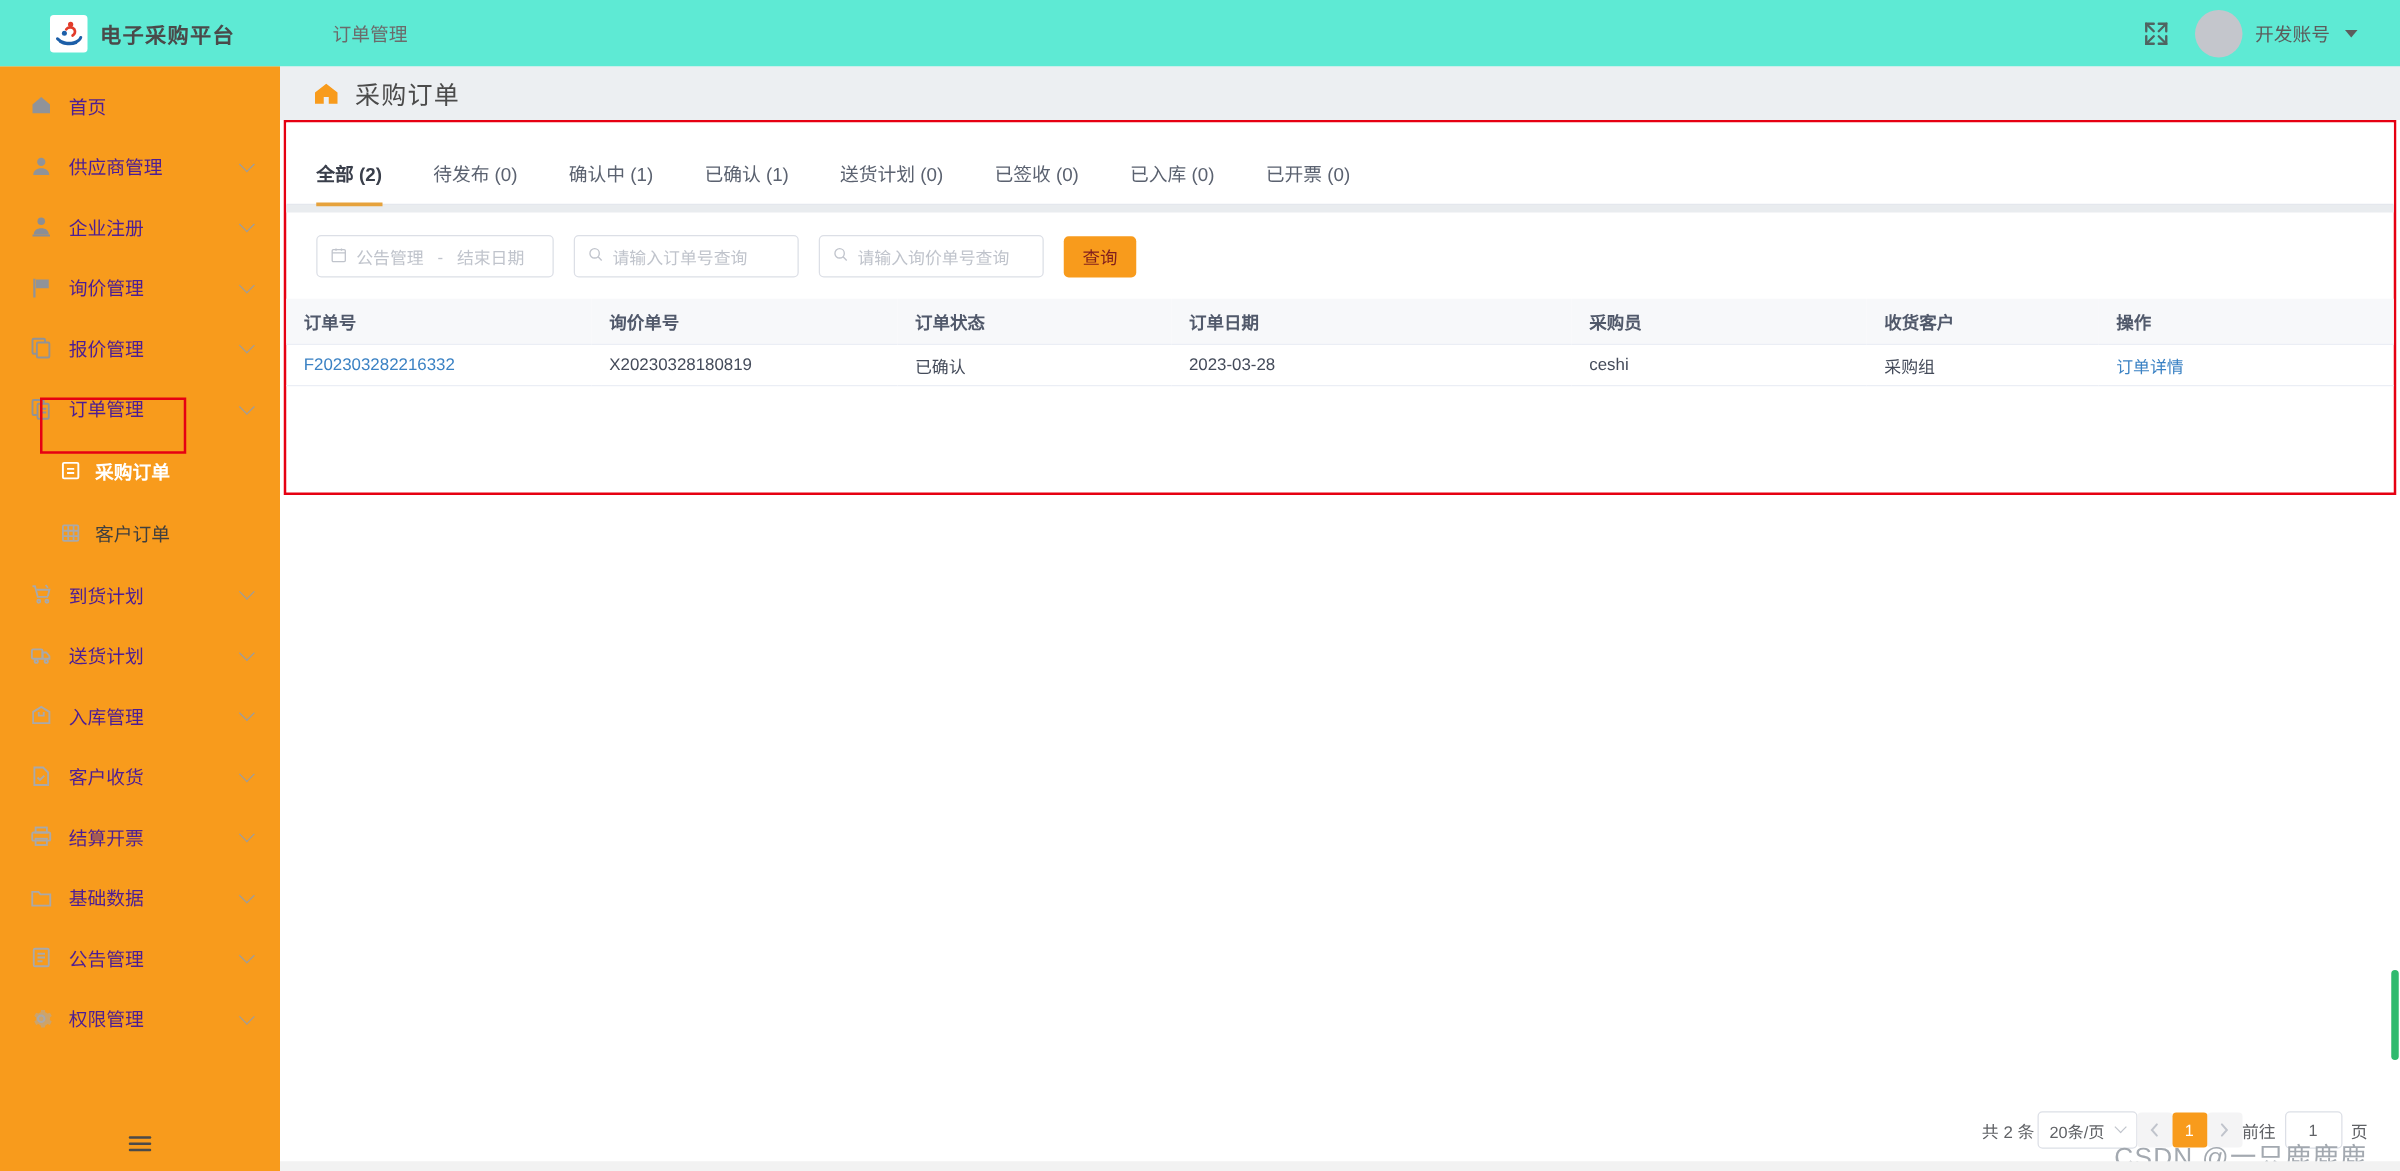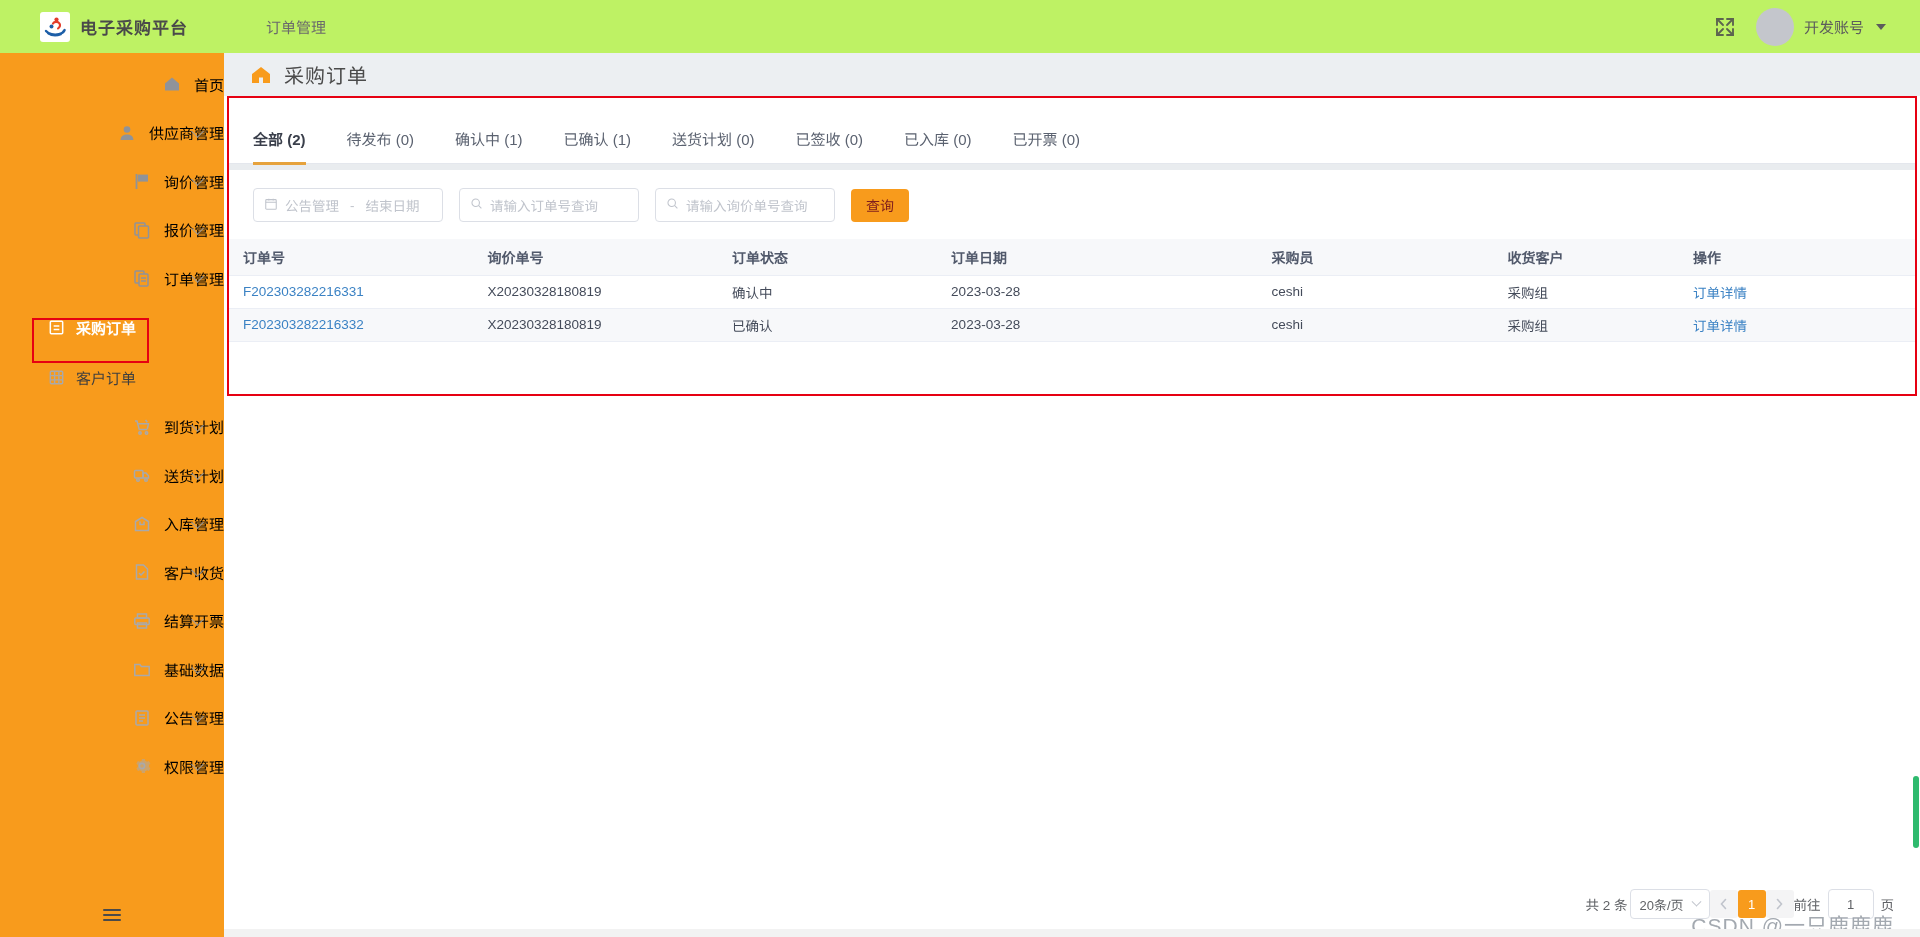--- a/index.html
+++ b/index.html
@@ -6,21 +6,21 @@
   * { box-sizing: border-box; margin: 0; padding: 0; }
   html, body {
     width: 1920px; height: 937px;
     font-family: "Liberation Sans", "DejaVu Sans", sans-serif;
     background: #ffffff; overflow: hidden;
   }
   .app { position: relative; width: 1920px; height: 937px; display: flex; flex-direction: column; }
 
   
   .topbar {
-    height: 53px; background: #bef264; display: flex; align-items: center;
+    height: 53px; background: #5eead4; display: flex; align-items: center;
     flex: 0 0 53px; position: relative; z-index: 5;
   }
   .brand { width: 224px; display: flex; align-items: center; padding-left: 40px; gap: 10px; }
   .brand-logo {
     width: 30px; height: 30px; background: #ffffff; border-radius: 3px;
     display: flex; align-items: center; justify-content: center; position: relative; overflow: hidden;
   }
   .brand-logo svg { display: block; }
   .brand-name { font-size: 17px; font-weight: bold; color: #4a4a4a; letter-spacing: 1px; white-space: nowrap; }
   .topnav { display: flex; align-items: center; margin-left: 28px; }
@@ -36,21 +36,21 @@
   
   .body-wrap { flex: 1 1 auto; display: flex; min-height: 0; }
 
   
   .sidebar {
     width: 224px; flex: 0 0 224px; background: #F89B1C; position: relative;
     display: flex; flex-direction: column; padding-top: 7px;
   }
   .menu-item {
     height: 48.5px; display: flex; align-items: center; padding-left: 22px;
-    font-size: 15px; color: #000000; cursor: pointer; position: relative; white-space: nowrap; justify-content: flex-end;
+    font-size: 15px; color: #4c1d95; cursor: pointer; position: relative; white-space: nowrap;
   }
   .menu-item .mi-icon { width: 22px; height: 22px; margin-right: 11px; flex: 0 0 22px;
                         display: flex; align-items: center; justify-content: center; }
   .menu-item .mi-icon svg { display: block; }
   .menu-item .arrow {
     position: absolute; right: 22px; width: 9px; height: 9px;
     border-right: 1.6px solid #9d9d9d; border-bottom: 1.6px solid #9d9d9d;
     transform: rotate(45deg); top: 18px;
   }
   .submenu-item {
@@ -227,20 +227,31 @@
         <span class="mi-icon">
           <svg width="20" height="20" viewBox="0 0 20 20">
               <circle cx="10" cy="6.5" r="3.3" fill="#909399"></circle>
               <path d="M3.6 17c0-3.6 2.9-5.4 6.4-5.4s6.4 1.8 6.4 5.4z" fill="#909399"></path>
             </svg>
         </span>
         <span>供应商管理</span>
         <span class="arrow"></span>
       </div>
 
+      <div class="menu-item">
+        <span class="mi-icon">
+          <svg width="20" height="20" viewBox="0 0 20 20">
+              <circle cx="10" cy="6" r="3" fill="#8b8e95"></circle>
+              <path d="M4 16.5c0-3.4 2.7-5 6-5s6 1.6 6 5z" fill="#8b8e95"></path>
+              <rect x="3" y="16.6" width="14" height="1.6" fill="#8b8e95"></rect>
+            </svg>
+        </span>
+        <span>企业注册</span>
+        <span class="arrow"></span>
+      </div>
 
       <div class="menu-item">
         <span class="mi-icon">
           <svg width="20" height="20" viewBox="0 0 20 20">
               <rect x="3.6" y="3" width="1.8" height="15" fill="#909399"></rect>
               <path d="M5.8 3.6 L16 3.6 L16 10.6 L5.8 10.6 Z" fill="#909399"></path>
             </svg>
         </span>
         <span>询价管理</span>
         <span class="arrow"></span>
@@ -474,29 +485,20 @@
                 <th>询价单号</th>
                 <th>订单状态</th>
                 <th>订单日期</th>
                 <th>采购员</th>
                 <th>收货客户</th>
                 <th>操作</th>
               </tr>
             </thead>
             <tbody>
               <tr>
-                <td><span class="lnk">F202303282216331</span></td>
-                <td>X20230328180819</td>
-                <td>确认中</td>
-                <td>2023-03-28</td>
-                <td>ceshi</td>
-                <td>采购组</td>
-                <td><span class="lnk">订单详情</span></td>
-              </tr>
-              <tr>
                 <td><span class="lnk">F202303282216332</span></td>
                 <td>X20230328180819</td>
                 <td>已确认</td>
                 <td>2023-03-28</td>
                 <td>ceshi</td>
                 <td>采购组</td>
                 <td><span class="lnk">订单详情</span></td>
               </tr>
             </tbody>
           </table>

